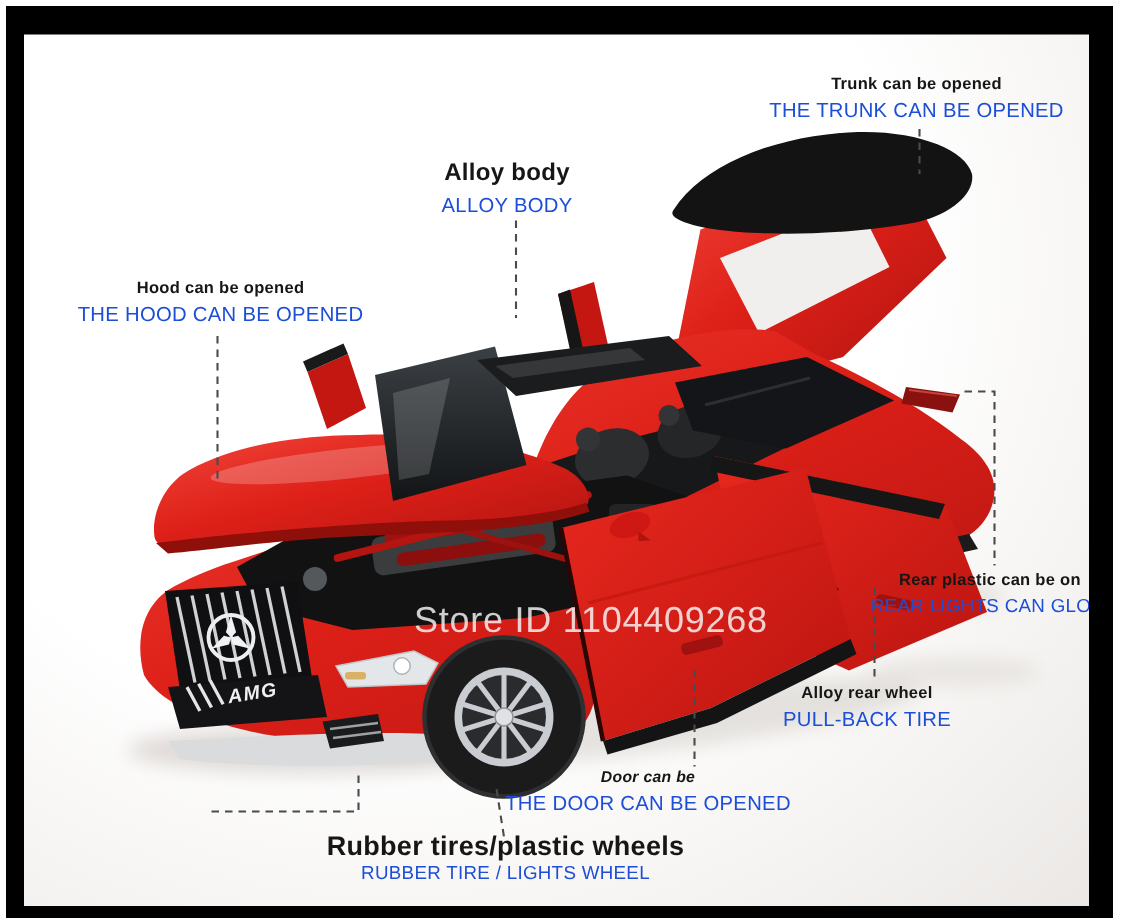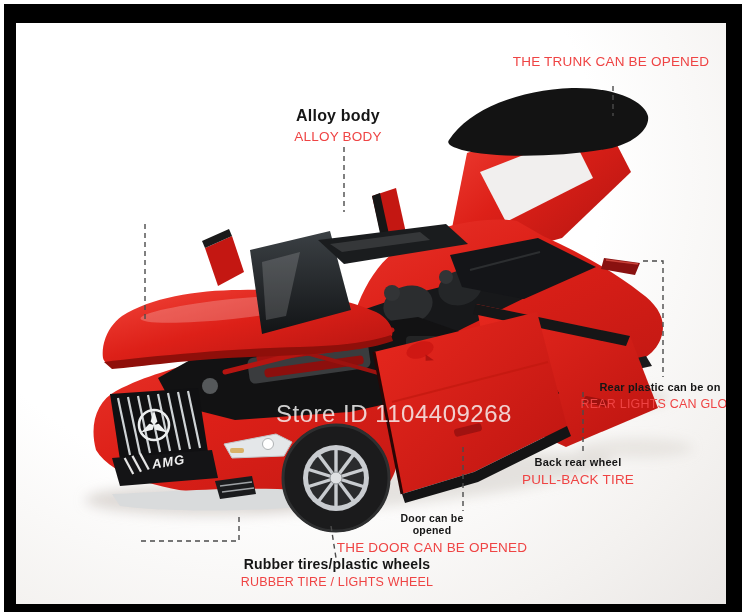--- a/index.html
+++ b/index.html
@@ -11,24 +11,24 @@
   svg.layer{position:absolute;left:0;top:0;}
   
   .bar{position:absolute;background:#000;}
   #bar-top{left:4px;top:4px;width:738px;height:19px;}
   #bar-left{left:4px;top:4px;width:12px;height:604px;}
   #bar-right{left:726px;top:4px;width:16px;height:604px;}
   #bar-bottom{left:4px;top:604px;width:738px;height:8px;}
   
   .ann{position:absolute;transform:translateX(-50%);text-align:center;white-space:nowrap;}
   .ann .t{font-weight:bold;font-size:11px;color:#161616;letter-spacing:.2px;line-height:12px;}
-  .ann .s{font-size:13.5px;color:#ef4444;letter-spacing:.2px;margin-top:4px;line-height:15px;}
+  .ann .s{font-size:13.5px;color:#1d4ed8;letter-spacing:.2px;margin-top:4px;line-height:15px;}
   .ann .t.big{font-size:16px;line-height:18px;}
-  .ann .t.mid{font-size:14px;line-height:14px;}
-  .ann .t.door{font-size:10.5px;line-height:12px;}
+  .ann .t.mid{font-size:18px;line-height:14px;}
+  .ann .t.door{font-size:10.5px;line-height:12px;font-style:italic;}
   .ann .s.small{font-size:12.5px;}
   #watermark{position:absolute;left:276px;top:400px;font-size:24px;letter-spacing:.5px;
     color:rgba(248,248,248,.82);}
 </style>
 </head>
 <body>
 
 <div id="stage">
   <div id="photo-bg"></div>
 
@@ -243,42 +243,46 @@
       <path d="M583 392 V451"></path>
       <path d="M463 447 V511"></path>
       <path d="M239 517 V541 H141"></path>
       <path d="M331 526 L336 558"></path>
     </g>
   </svg>
 
   <div id="watermark">Store ID 1104409268</div>
 
   <div class="ann" style="left:611px;top:50px">
+    <div class="t">Trunk can be opened</div>
     <div class="s">THE TRUNK CAN BE OPENED</div>
   </div>
 
   <div class="ann" style="left:338px;top:107px">
     <div class="t big">Alloy body</div>
     <div class="s">ALLOY BODY</div>
   </div>
 
+  <div class="ann" style="left:147px;top:186px">
+    <div class="t">Hood can be opened</div>
+    <div class="s">THE HOOD CAN BE OPENED</div>
+  </div>
 
   <div class="ann" style="left:660px;top:381px">
     <div class="t">Rear plastic can be on</div>
     <div class="s small">REAR LIGHTS CAN GLOW</div>
   </div>
 
   <div class="ann" style="left:578px;top:456px">
-    <div class="t">Back rear wheel</div>
+    <div class="t">Alloy rear wheel</div>
     <div class="s">PULL-BACK TIRE</div>
   </div>
 
   <div class="ann" style="left:432px;top:512px">
     <div class="t door">Door can be</div>
-    <div class="t door">opened</div>
     <div class="s">THE DOOR CAN BE OPENED</div>
   </div>
 
 
   <div class="ann" style="left:337px;top:557px">
     <div class="t mid">Rubber tires/plastic wheels</div>
     <div class="s small">RUBBER TIRE / LIGHTS WHEEL</div>
   </div>
 
   <div class="bar" id="bar-top"></div>

